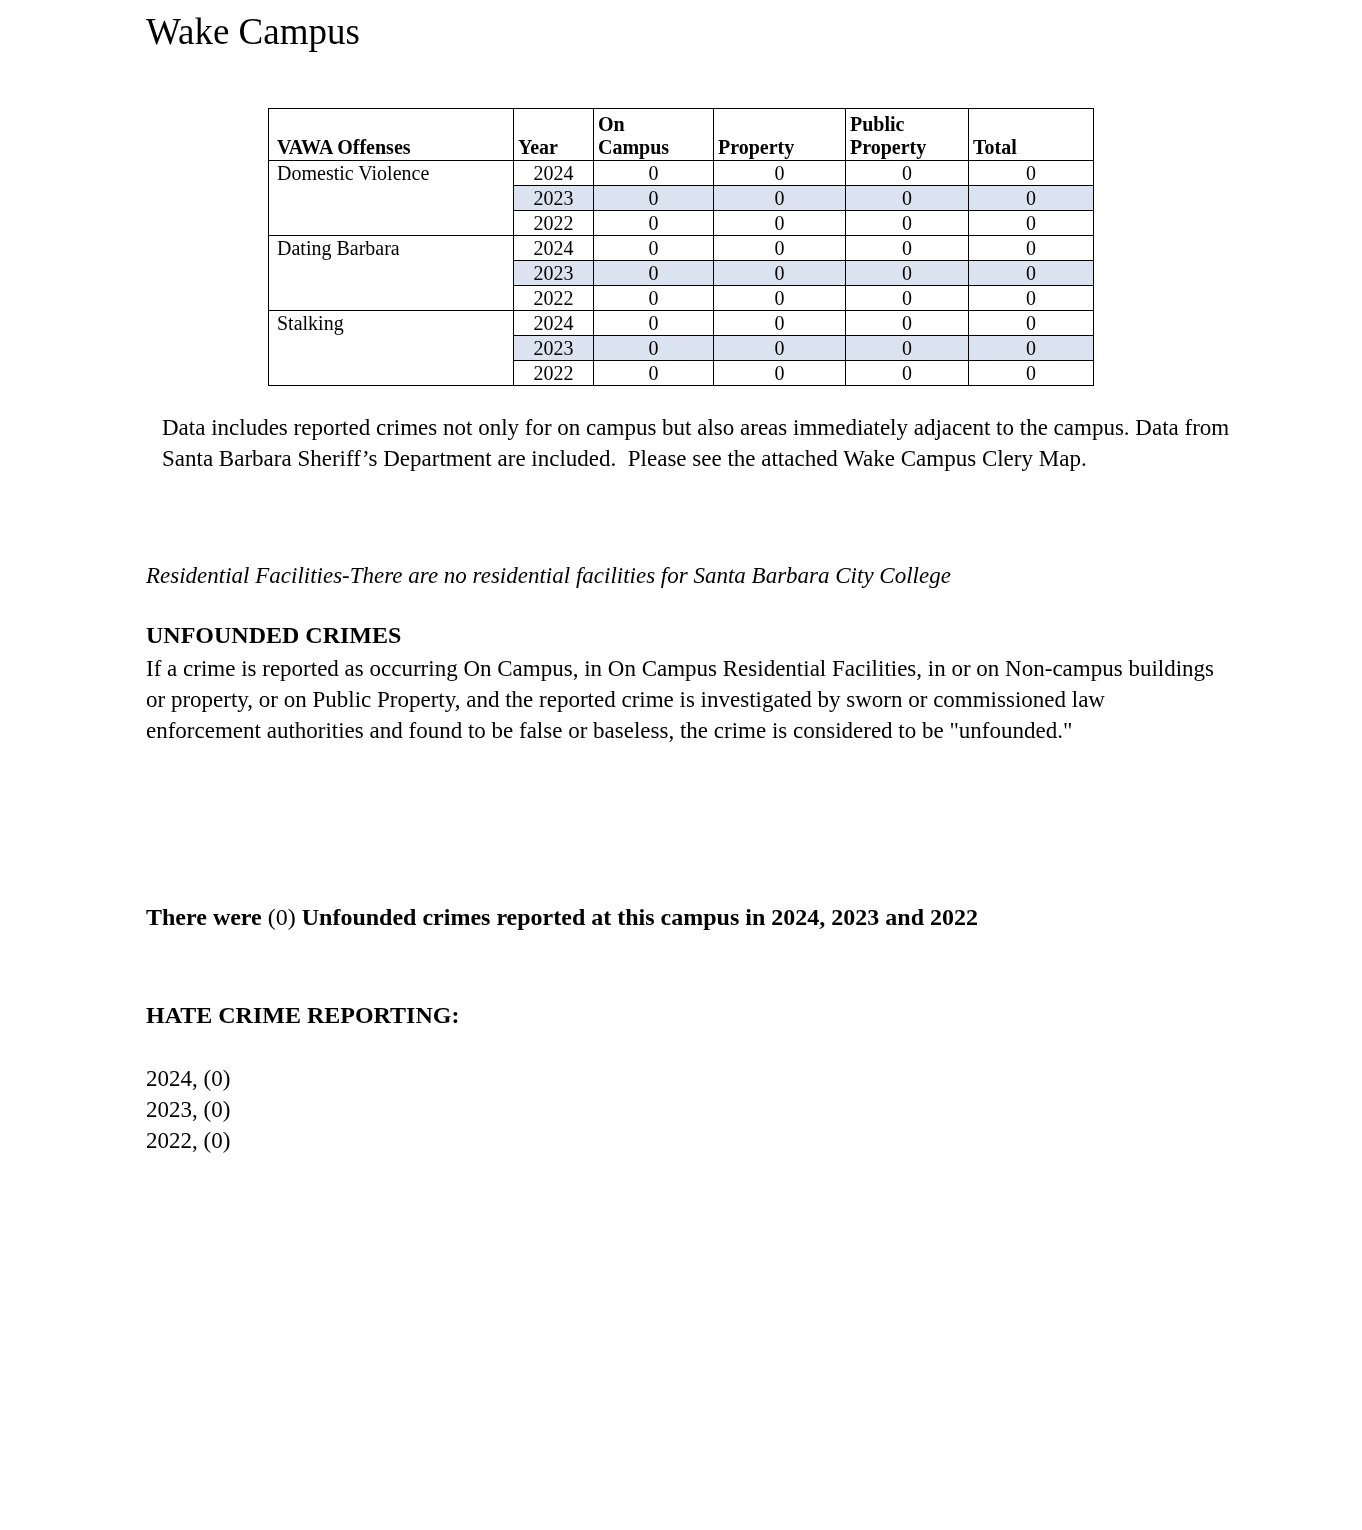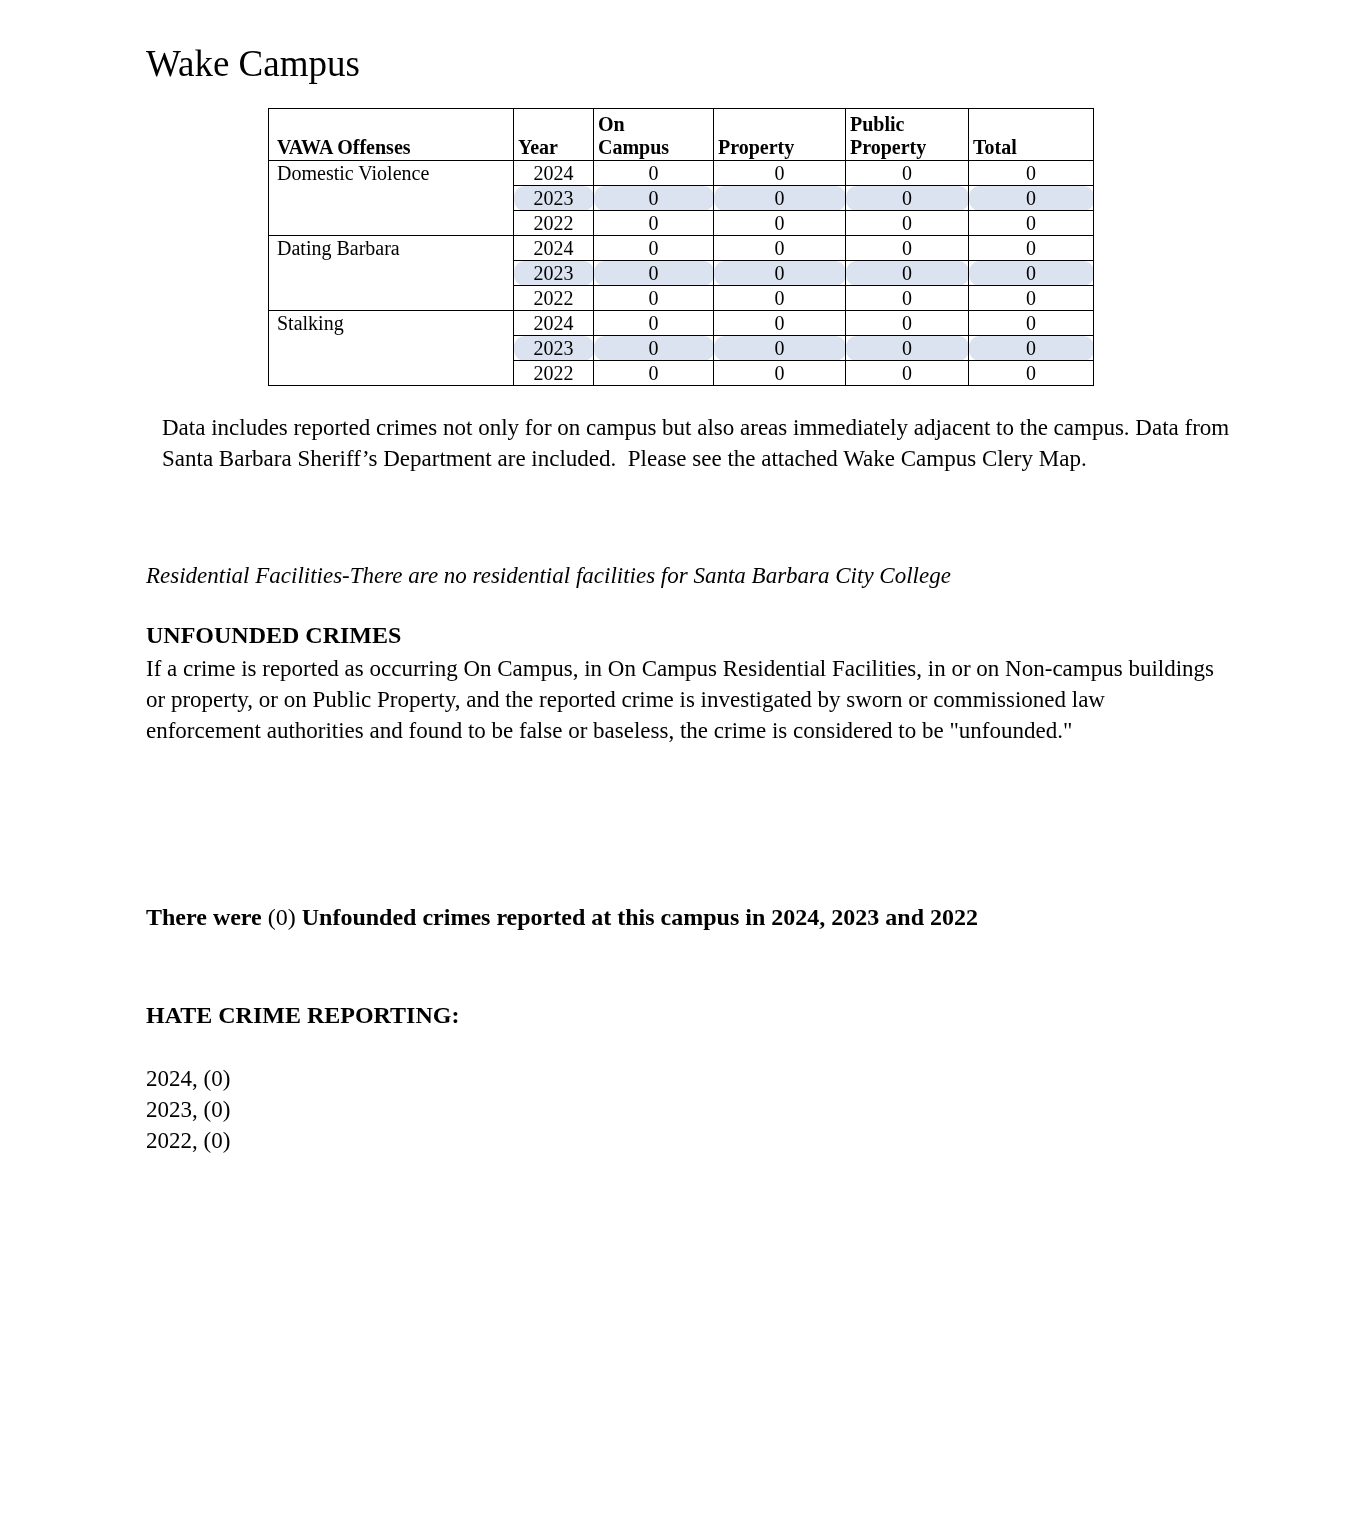--- a/index.html
+++ b/index.html
@@ -12,21 +12,21 @@
     background: #ffffff;
     color: #000000;
     font-family: "Liberation Serif", serif;
     overflow: hidden;
   }
 
   
   .doc-title {
     position: absolute;
     left: 146px;
-    top: 44px;
+    top: 12px;
     display: flex;
     align-items: baseline;
     gap: 12px;
     white-space: nowrap;
     flex-direction: column;
   }
   .campus-name { font-size: 37px; line-height: 1.1; }
   .campus-address { font-size: 25px; line-height: 1.1; }
 
   
@@ -56,21 +56,20 @@
     text-align: left;
     padding-left: 8px;
     margin-left: 40px;
   }
   .vawa-table td {
     font-size: 20px;
     line-height: 23px;
     text-align: center;
     height: 25px;
     padding: 0 4px;
-    border-radius: 11px;
   }
   .vawa-table td.offense-cell {
     text-align: left;
     vertical-align: top;
     padding: 1px 8px;
     background: #ffffff;
   }
   .vawa-table tr.shaded td { background: var(--row-shade); }
 
   

